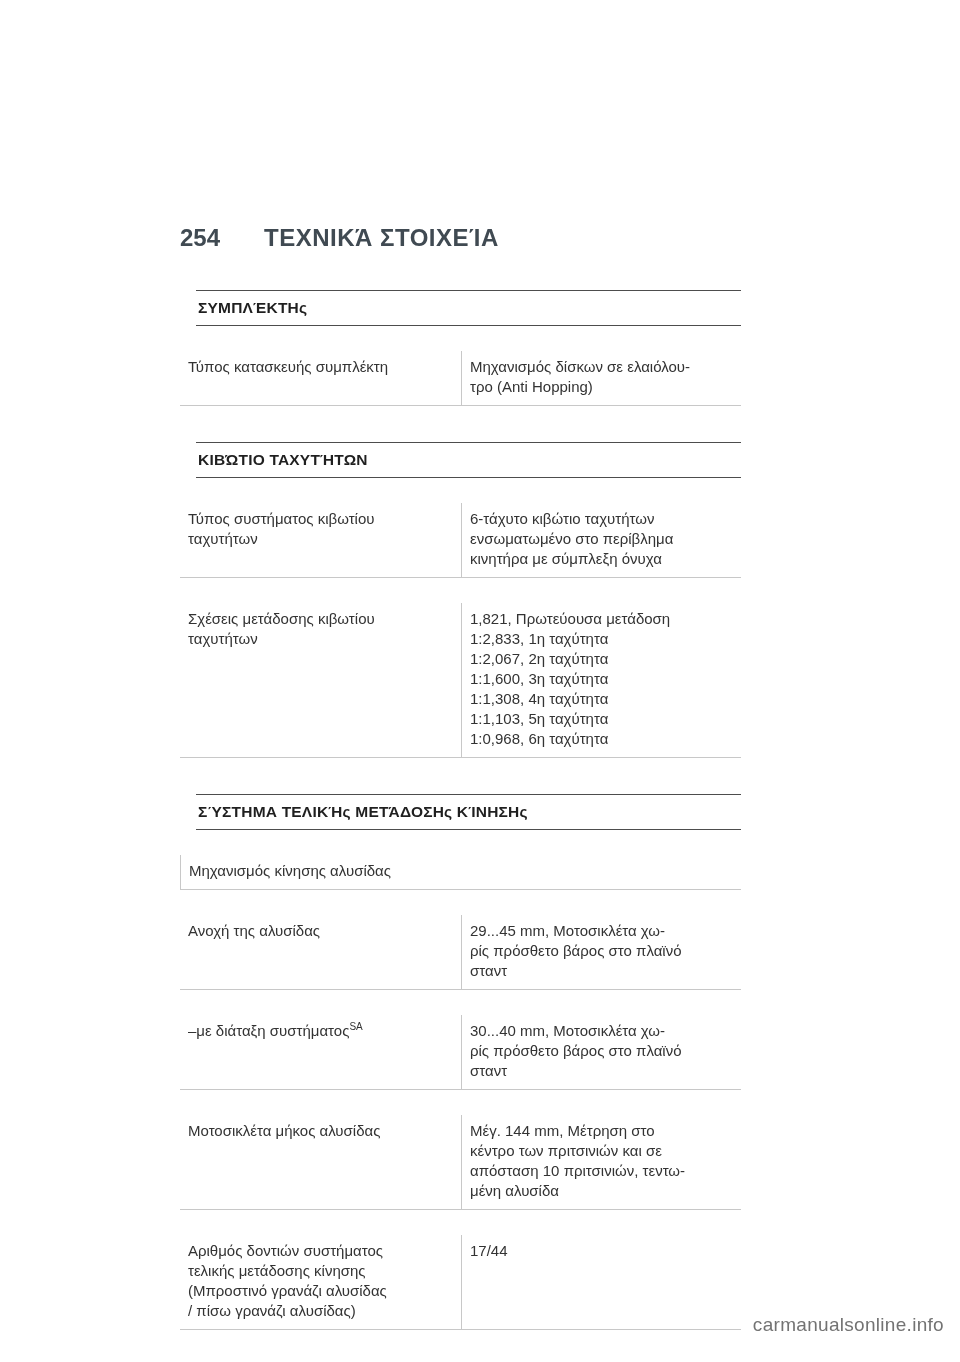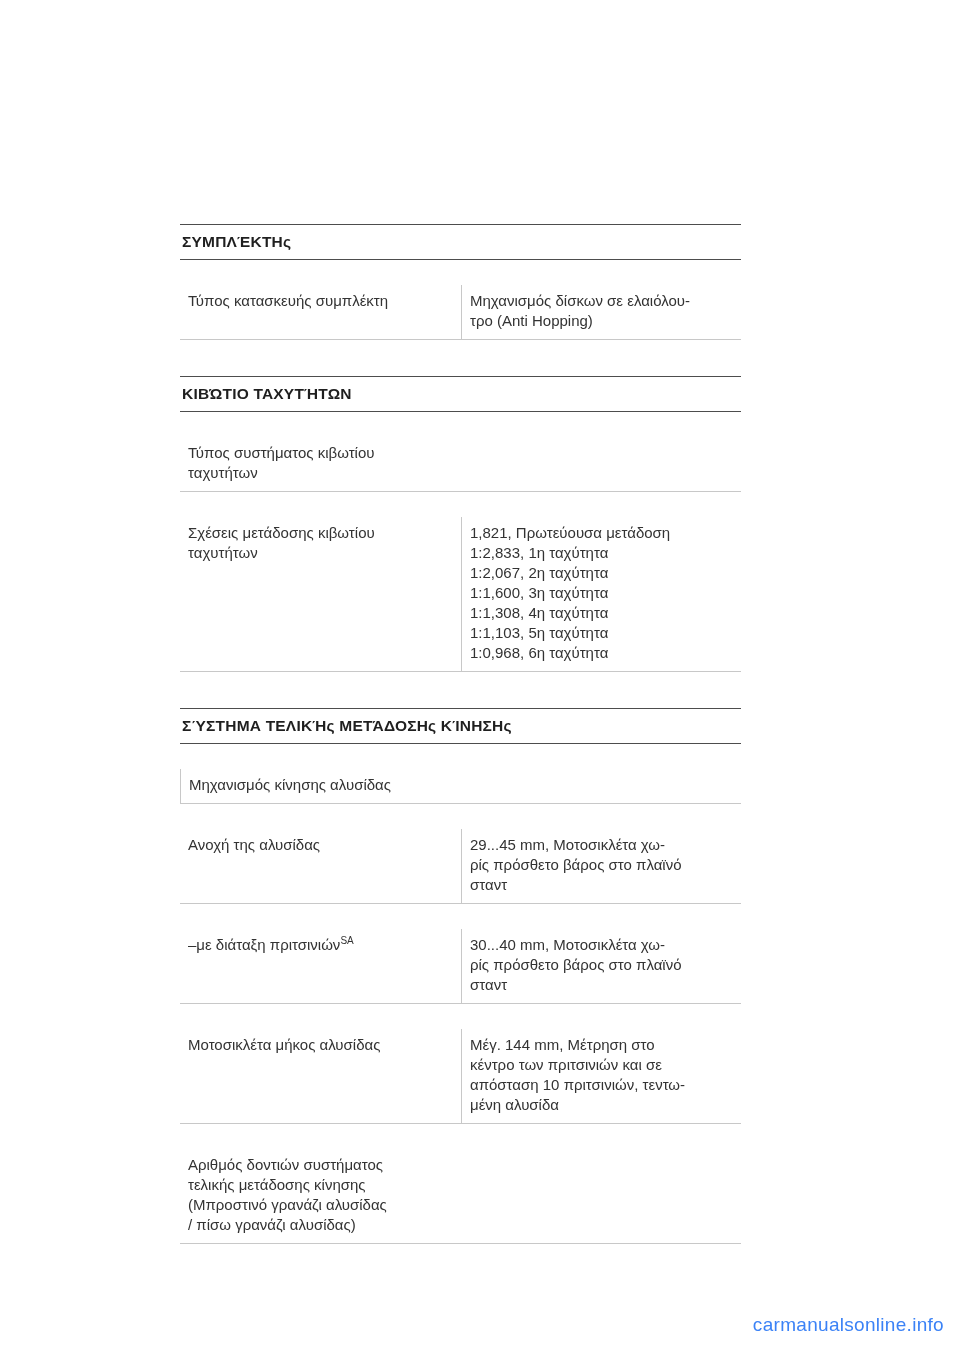--- a/index.html
+++ b/index.html
@@ -37,20 +37,21 @@
   .spec-section { margin-bottom: 36px; }
   .section-heading {
     font-size: 15.5px;
     font-weight: bold;
     color: #1f1f1f;
     border-top: 1px solid #4d4d4d;
     border-bottom: 1px solid #4d4d4d;
     padding: 8px 0 8px 2px;
     letter-spacing: 0.2px;
     white-space: nowrap;
+    margin-left: 16px;
   }
   .rows { border-bottom: 1px solid #c8c8c8; }
   .row { display: flex; }
   .row + .row { border-top: 1px solid #c8c8c8; }
   .cell {
     font-size: 15px;
     line-height: 20px;
     white-space: pre-line;
     padding: 6px 8px 8px 8px;
     margin-top: 25px;
@@ -69,45 +70,52 @@
     vertical-align: super;
     font-size: 10px;
     line-height: 0;
   }
   .bold { font-weight: normal; }
   .watermark {
     position: absolute;
     right: 16px;
     bottom: 26px;
     font-size: 19px;
-    color: #3b82f6;
+    color: #737373;
     letter-spacing: 0.3px;
   }
 </style>
 </head>
 <body>
 
 <div class="content">
+  <header class="page-header">
+    <span class="page-number">254</span>
+    <span class="page-title">ΤΕΧΝΙΚΆ ΣΤΟΙΧΕΊΑ</span>
+  </header>
   <main id="sections">
       <section class="spec-section">
         <h2 class="section-heading">ΣΥΜΠΛΈΚΤΗς</h2>
         <div class="rows">
           <div class="row">
             <div class="cell label">Τύπος κατασκευής συμπλέκτη</div>
             <div class="cell value">Μηχανισμός δίσκων σε ελαιόλου-
 τρο (Anti Hopping)</div>
           </div>
         </div>
       </section>
       <section class="spec-section">
         <h2 class="section-heading">ΚΙΒΏΤΙΟ ΤΑΧΥΤΉΤΩΝ</h2>
         <div class="rows">
           <div class="row">
             <div class="cell label">Τύπος συστήματος κιβωτίου
 ταχυτήτων</div>
+            <div class="cell value">6-τάχυτο κιβώτιο ταχυτήτων
+ενσωματωμένο στο περίβλημα
+κινητήρα με σύμπλεξη όνυχα</div>
           </div>
           <div class="row">
             <div class="cell label">Σχέσεις μετάδοσης κιβωτίου
 ταχυτήτων</div>
             <div class="cell value">1,821, Πρωτεύουσα μετάδοση
 1:2,833, 1η ταχύτητα
 1:2,067, 2η ταχύτητα
 1:1,600, 3η ταχύτητα
 1:1,308, 4η ταχύτητα
 1:1,103, 5η ταχύτητα
@@ -121,36 +129,37 @@
           <div class="row">
             <div class="cell value">Μηχανισμός κίνησης αλυσίδας</div>
           </div>
           <div class="row">
             <div class="cell label">Ανοχή της αλυσίδας</div>
             <div class="cell value">29...45 mm, Μοτοσικλέτα χω-
 ρίς πρόσθετο βάρος στο πλαϊνό
 σταντ</div>
           </div>
           <div class="row">
-            <div class="cell label"><span>–με διάταξη πριτσινιών</span><span class="sup">SA</span></div>
+            <div class="cell label"><span>–με διάταξη συστήματος</span><span class="sup">SA</span></div>
             <div class="cell value">30...40 mm, Μοτοσικλέτα χω-
 ρίς πρόσθετο βάρος στο πλαϊνό
 σταντ</div>
           </div>
           <div class="row">
             <div class="cell label">Μοτοσικλέτα μήκος αλυσίδας</div>
             <div class="cell value"><span>Μέγ. 144 mm, Μέτρηση στο
 </span><span class="bold">κέντρο</span><span> των πριτσινιών και σε
 απόσταση 10 πριτσινιών, τεντω-
 μένη αλυσίδα</span></div>
           </div>
           <div class="row">
             <div class="cell label">Αριθμός δοντιών συστήματος
 τελικής μετάδοσης κίνησης
 (Μπροστινό γρανάζι αλυσίδας
 / πίσω γρανάζι αλυσίδας)</div>
+            <div class="cell value">17/44</div>
           </div>
         </div>
       </section>
     </main>
 </div>
 
 <div class="watermark">carmanualsonline.info</div>
 
 </body></html>

